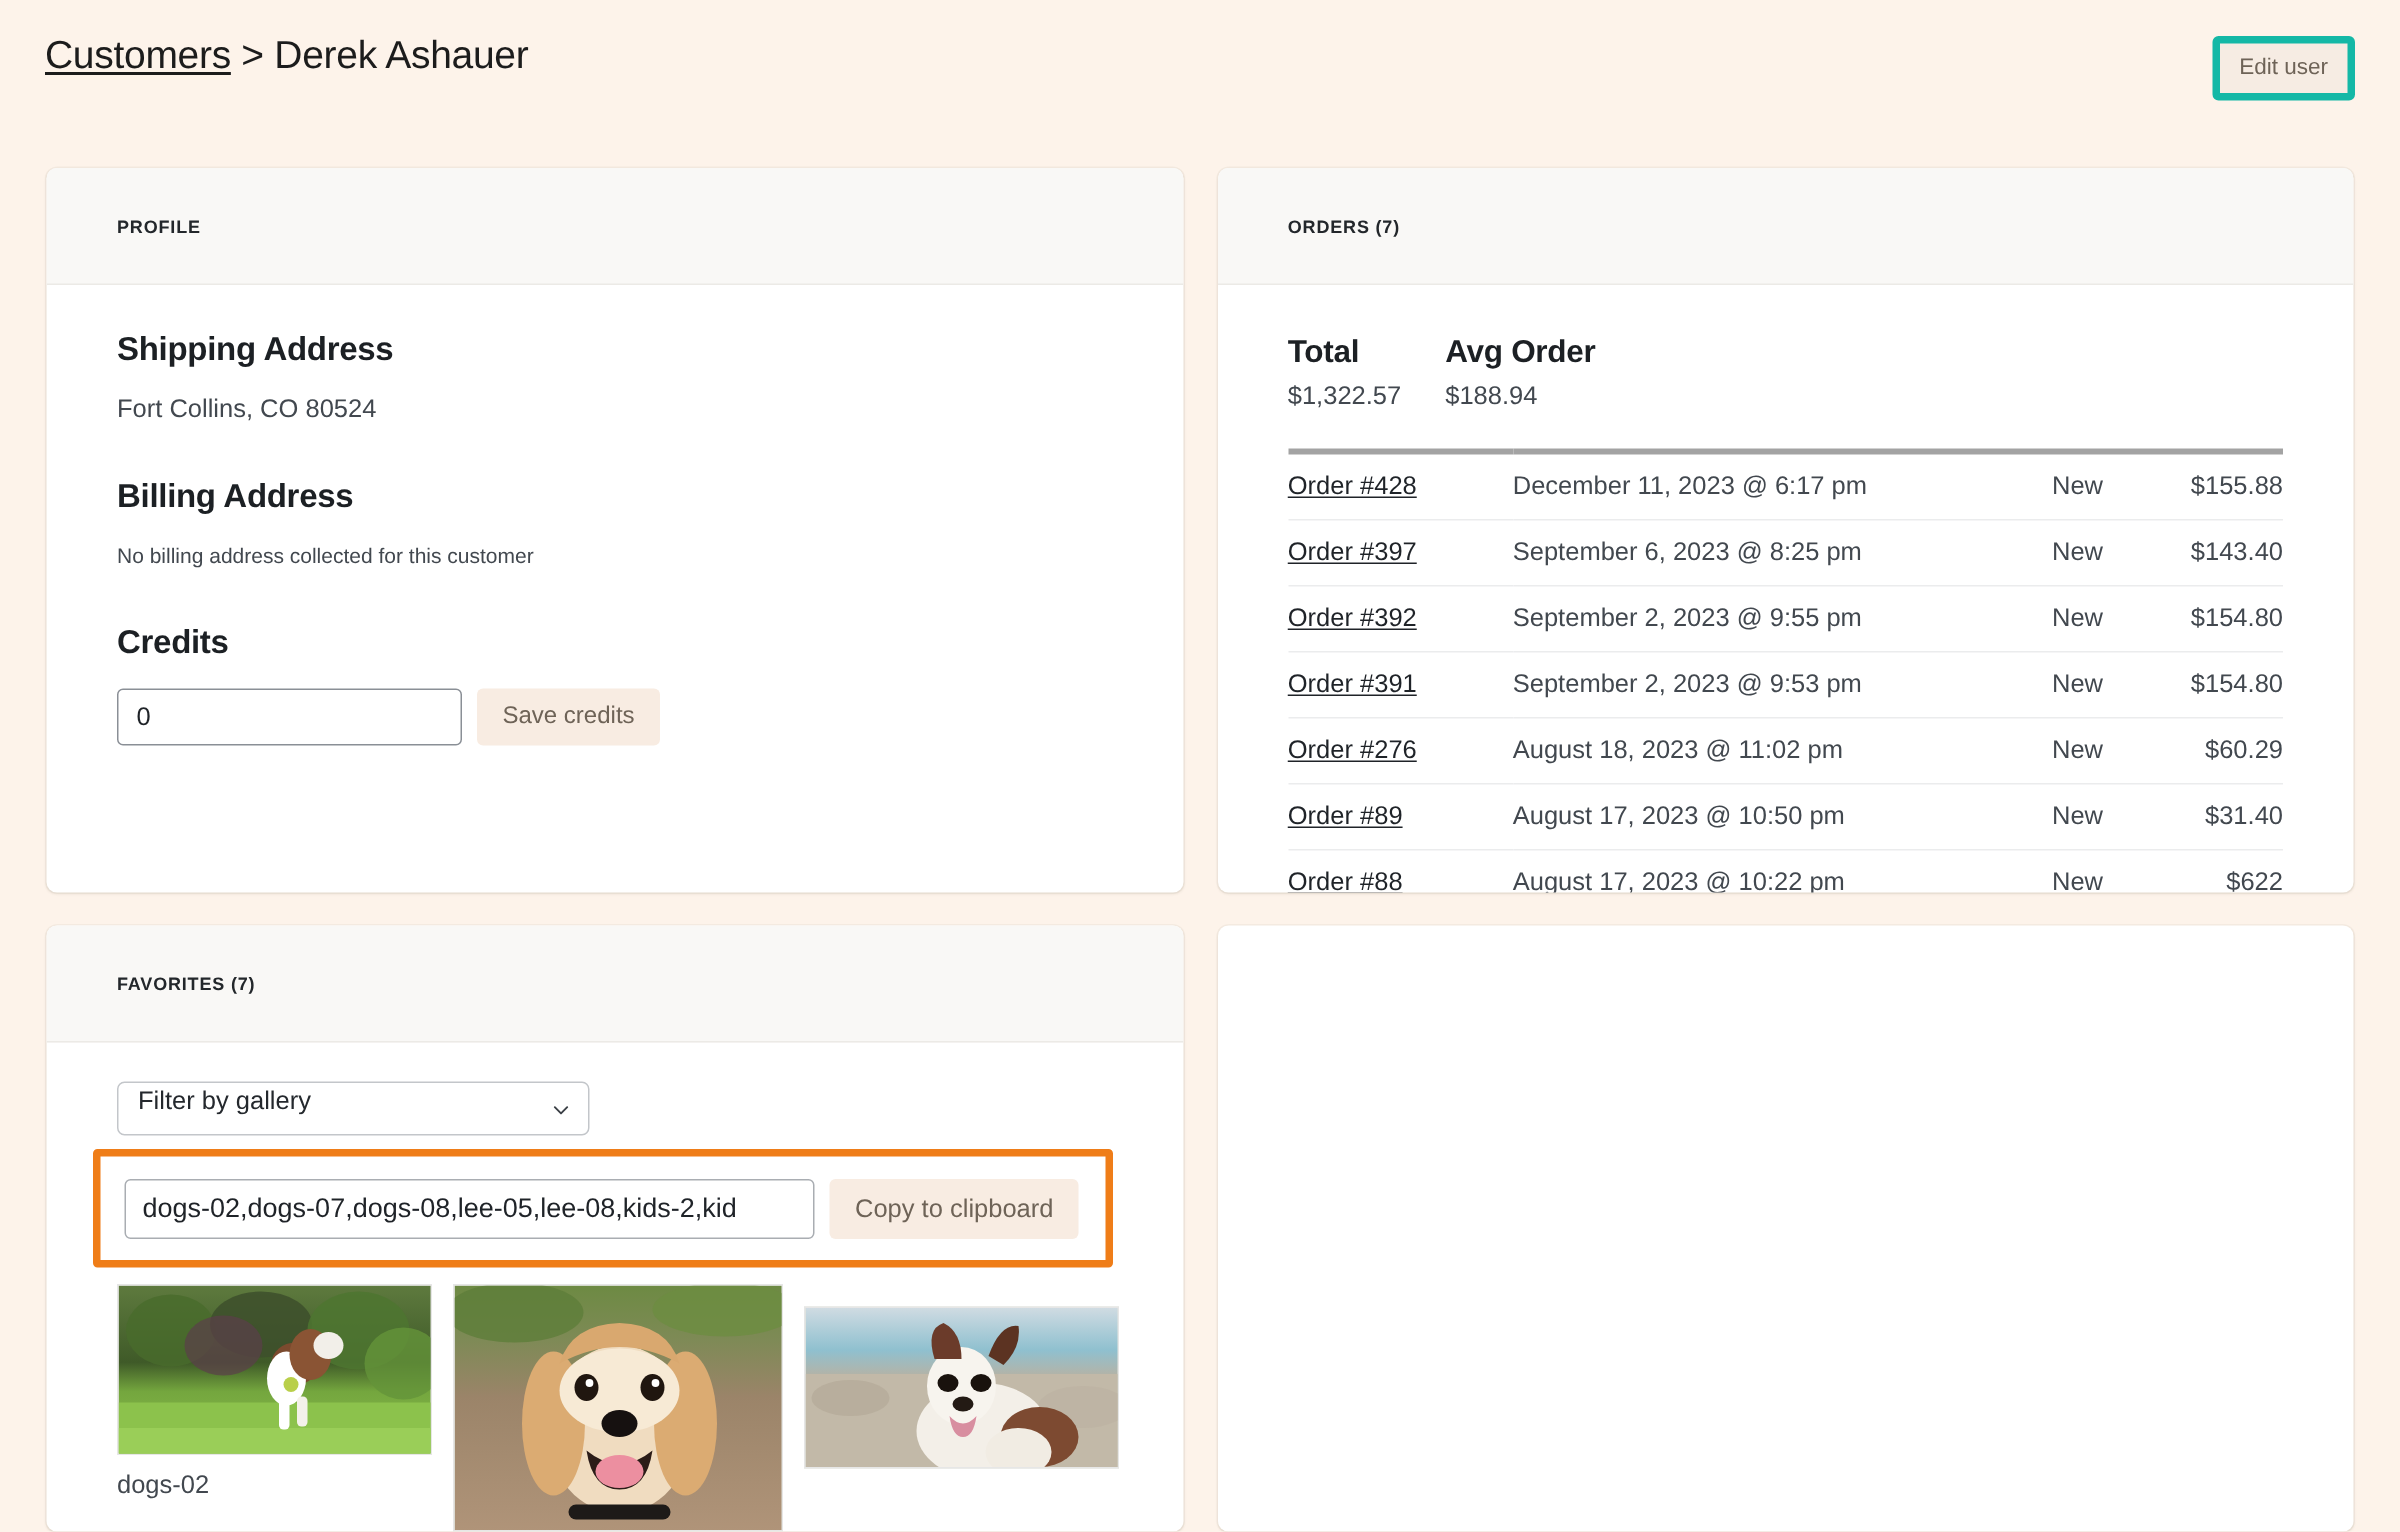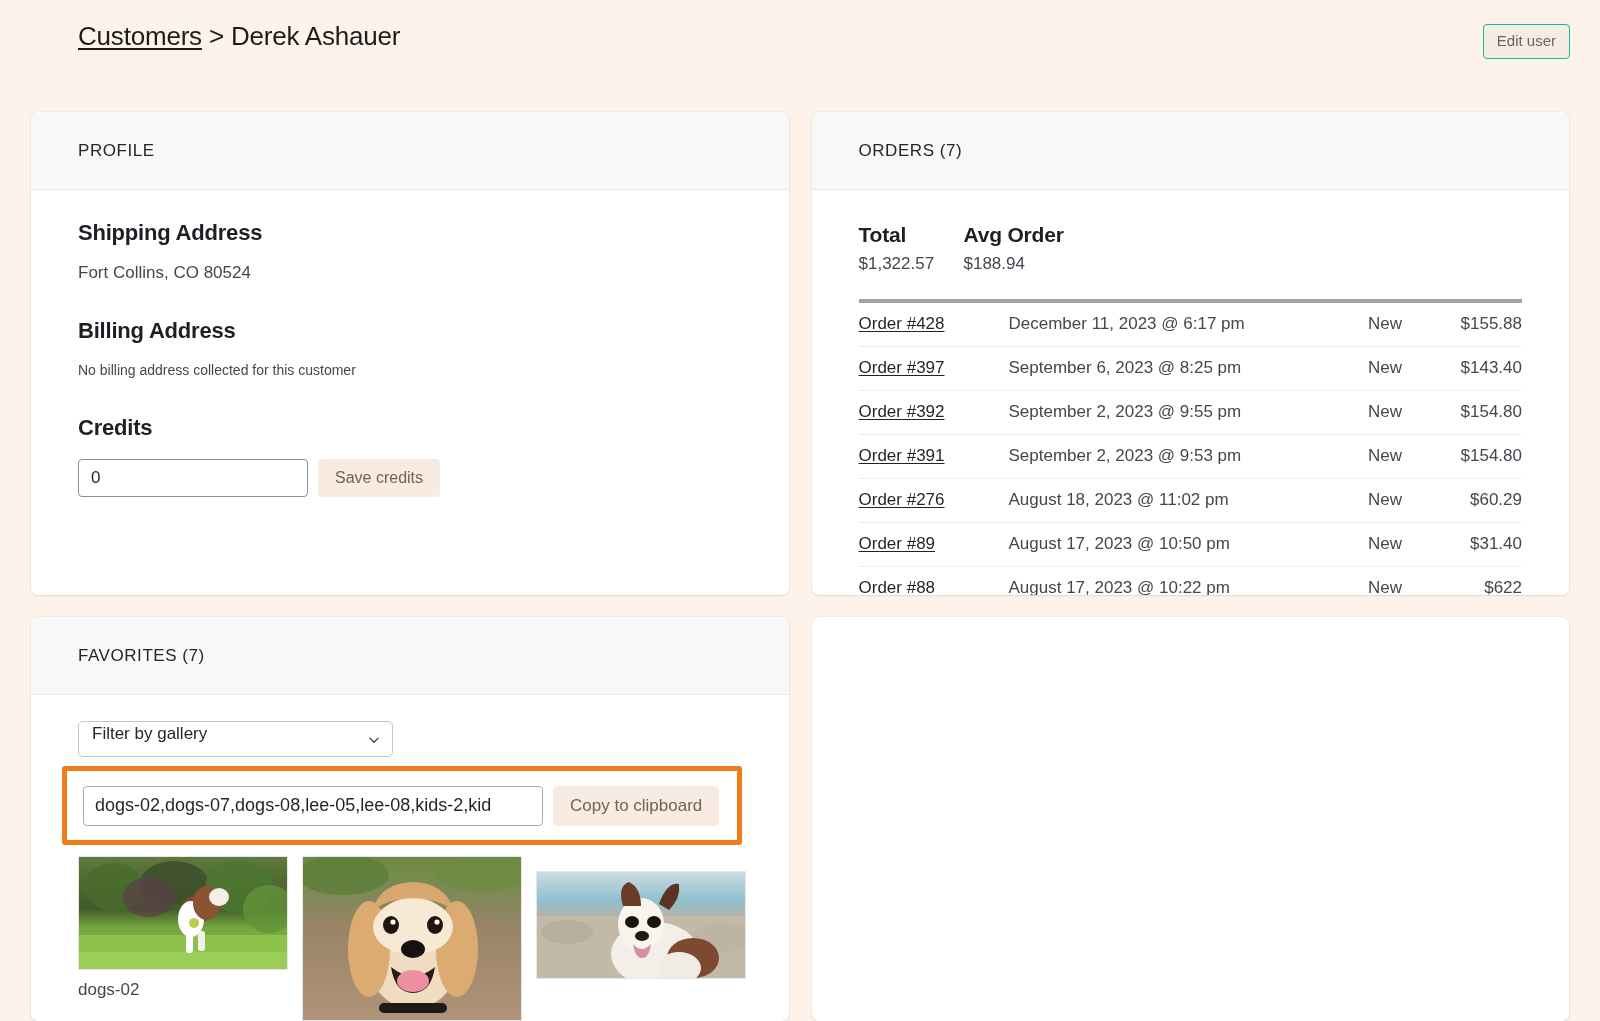--- a/index.html
+++ b/index.html
@@ -27,39 +27,38 @@
   }
   .breadcrumb {
     font-size: 26px;
     line-height: 34px;
     letter-spacing: -0.2px;
     color: #1c1c1c;
     display: flex;
     align-items: baseline;
     gap: 7px;
     padding-top: 5px;
-    margin-left: 48px;
   }
   .breadcrumb a {
     color: #1c1c1c;
     text-decoration: underline;
     text-underline-offset: 3px;
     text-decoration-thickness: 1.5px;
     cursor: pointer;
   }
   .breadcrumb .sep { color: #1c1c1c; }
   .breadcrumb .current { color: #1c1c1c; }
 
   .edit-user-btn {
     margin-top: 10px;
     font-family: "Liberation Sans", sans-serif;
     font-size: 15px;
     color: #6e6357;
     background: #f6ece3;
-    border: 1px solid #14b8a6;
+    border: 5px solid #14b8a6;
     border-radius: 4px;
     padding: 7px 13px 8px 13px;
     cursor: pointer;
     line-height: 18px;
   }
 
   
   .grid {
     position: absolute;
     top: 112px;
@@ -79,22 +78,22 @@
   .card-head {
     background: #f9f8f6;
     border-bottom: 1px solid #eceae6;
     height: 78px;
     display: flex;
     align-items: center;
     padding: 0 47px;
   }
   .card-head h2 {
     margin: 0;
-    font-size: 17px;
-    font-weight: normal;
+    font-size: 12px;
+    font-weight: bold;
     letter-spacing: 0.55px;
     color: #23272b;
   }
   .card-body { padding: 30px 47px 34px 47px; }
 
   
   .card-profile { height: 483px; }
   .sec-title {
     margin: 0 0 14px 0;
     font-size: 22px;

